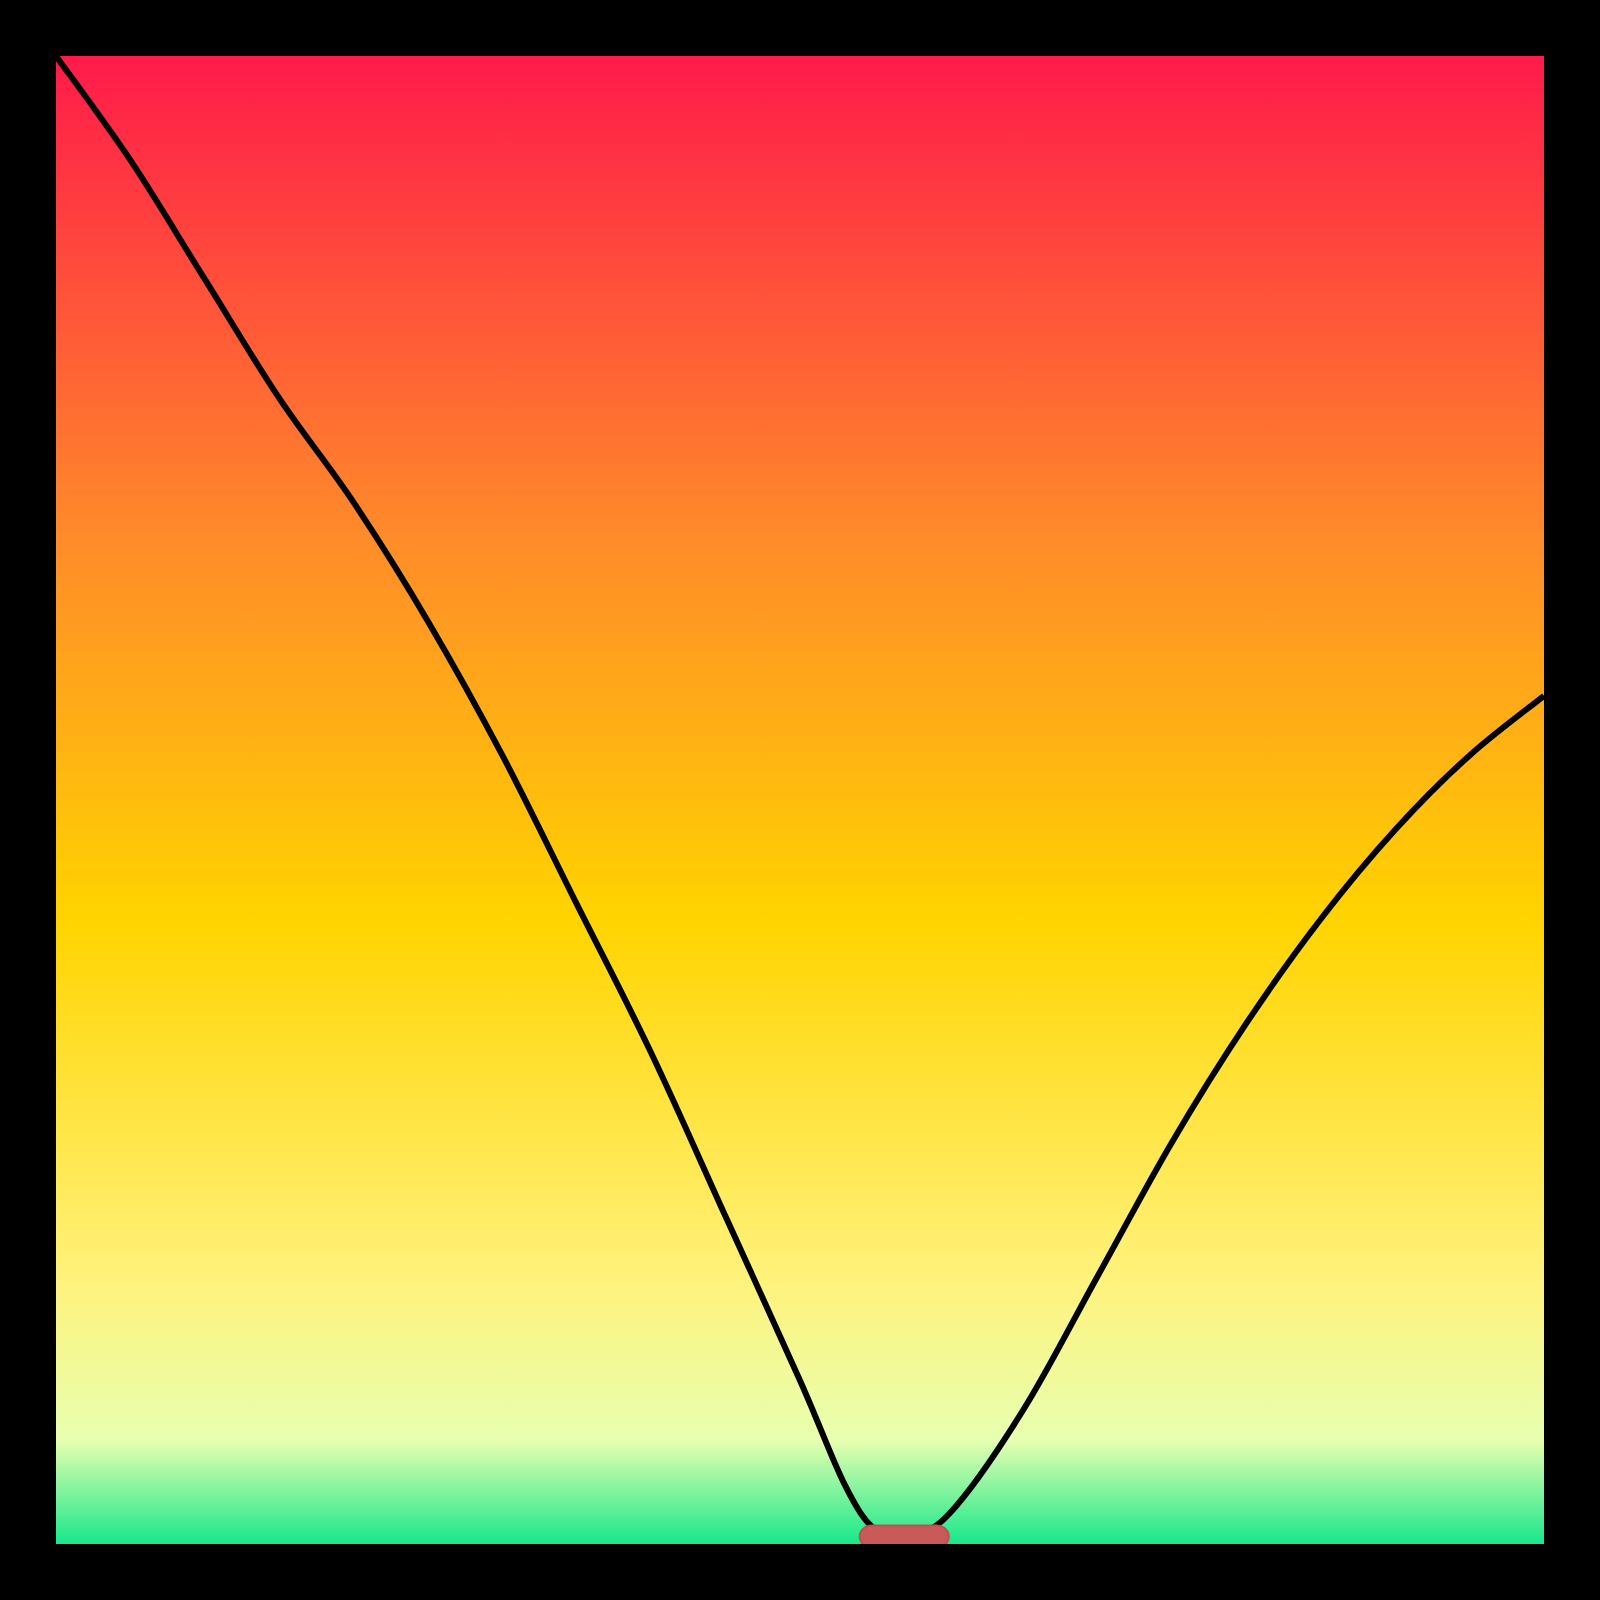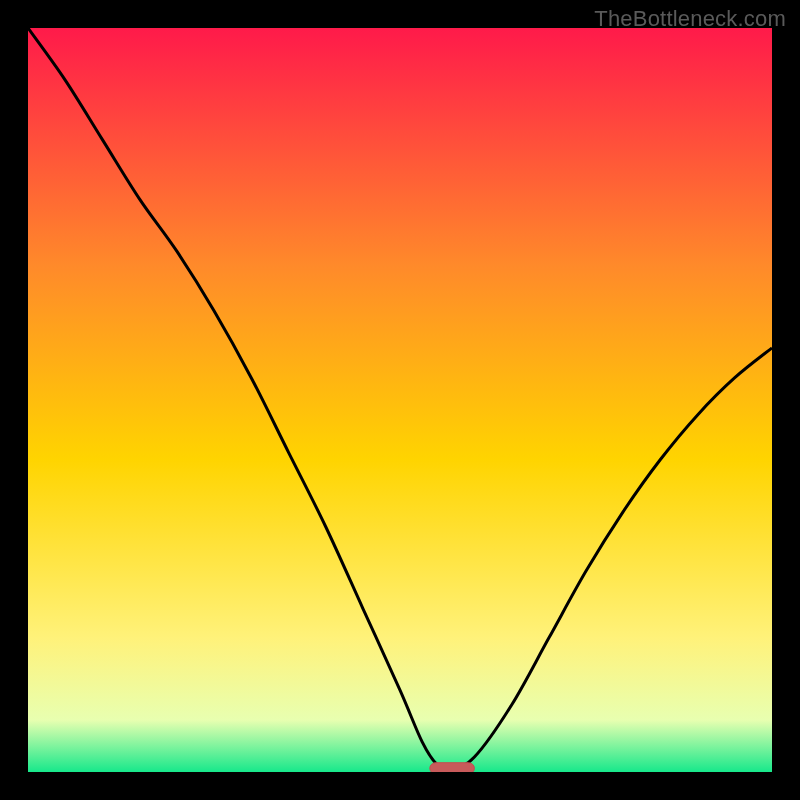--- a/index.html
+++ b/index.html
@@ -56,14 +56,13 @@
           <stop id="g3" offset="82%" stop-color="#fff27a"></stop>
           <stop id="g4" offset="93%" stop-color="#e8ffb0"></stop>
           <stop id="g5" offset="100%" stop-color="#17e88b"></stop>
         </linearGradient>
       </defs>
       <rect x="0" y="0" width="744" height="744" fill="url(#bgGrad)"></rect>
       <path id="curvePath" fill="none" stroke="#000000" stroke-width="3" stroke-linejoin="round" d="M 0.0 0.0 C 6.2 8.7, 24.8 33.5, 37.2 52.1 C 49.6 70.7, 62.0 91.8, 74.4 111.6 C 86.8 131.4, 99.2 152.5, 111.6 171.1 C 124.0 189.7, 136.4 204.6, 148.8 223.2 C 161.2 241.8, 173.6 261.6, 186.0 282.7 C 198.4 303.8, 210.8 326.1, 223.2 349.7 C 235.6 373.2, 248.0 399.3, 260.4 424.1 C 272.8 448.9, 285.2 472.4, 297.6 498.5 C 310.0 524.5, 322.4 553.0, 334.8 580.3 C 347.2 607.6, 362.1 639.8, 372.0 662.2 C 381.9 684.5, 388.1 701.8, 394.3 714.2 C 400.5 726.6, 404.2 732.2, 409.2 736.6 C 414.2 740.9, 417.9 741.5, 424.1 740.3 C 430.3 739.0, 436.5 739.7, 446.4 729.1 C 456.3 718.6, 471.2 696.9, 483.6 677.0 C 496.0 657.2, 508.4 632.4, 520.8 610.1 C 533.2 587.8, 545.6 564.2, 558.0 543.1 C 570.4 522.0, 582.8 502.2, 595.2 483.6 C 607.6 465.0, 620.0 447.6, 632.4 431.5 C 644.8 415.4, 657.2 400.5, 669.6 386.9 C 682.0 373.2, 694.4 360.8, 706.8 349.7 C 719.2 338.5, 737.8 324.9, 744.0 319.9"></path>
       <rect id="markerRect" rx="6" ry="6" x="401.8" y="734.7" width="44.6" height="11.2" fill="#c85a5a" stroke="#c05050" stroke-width="1"></rect>
     </svg>
   </div>
-  <div class="watermark">TheBottleneck.com</div>
 </div>
 
 </body></html>

